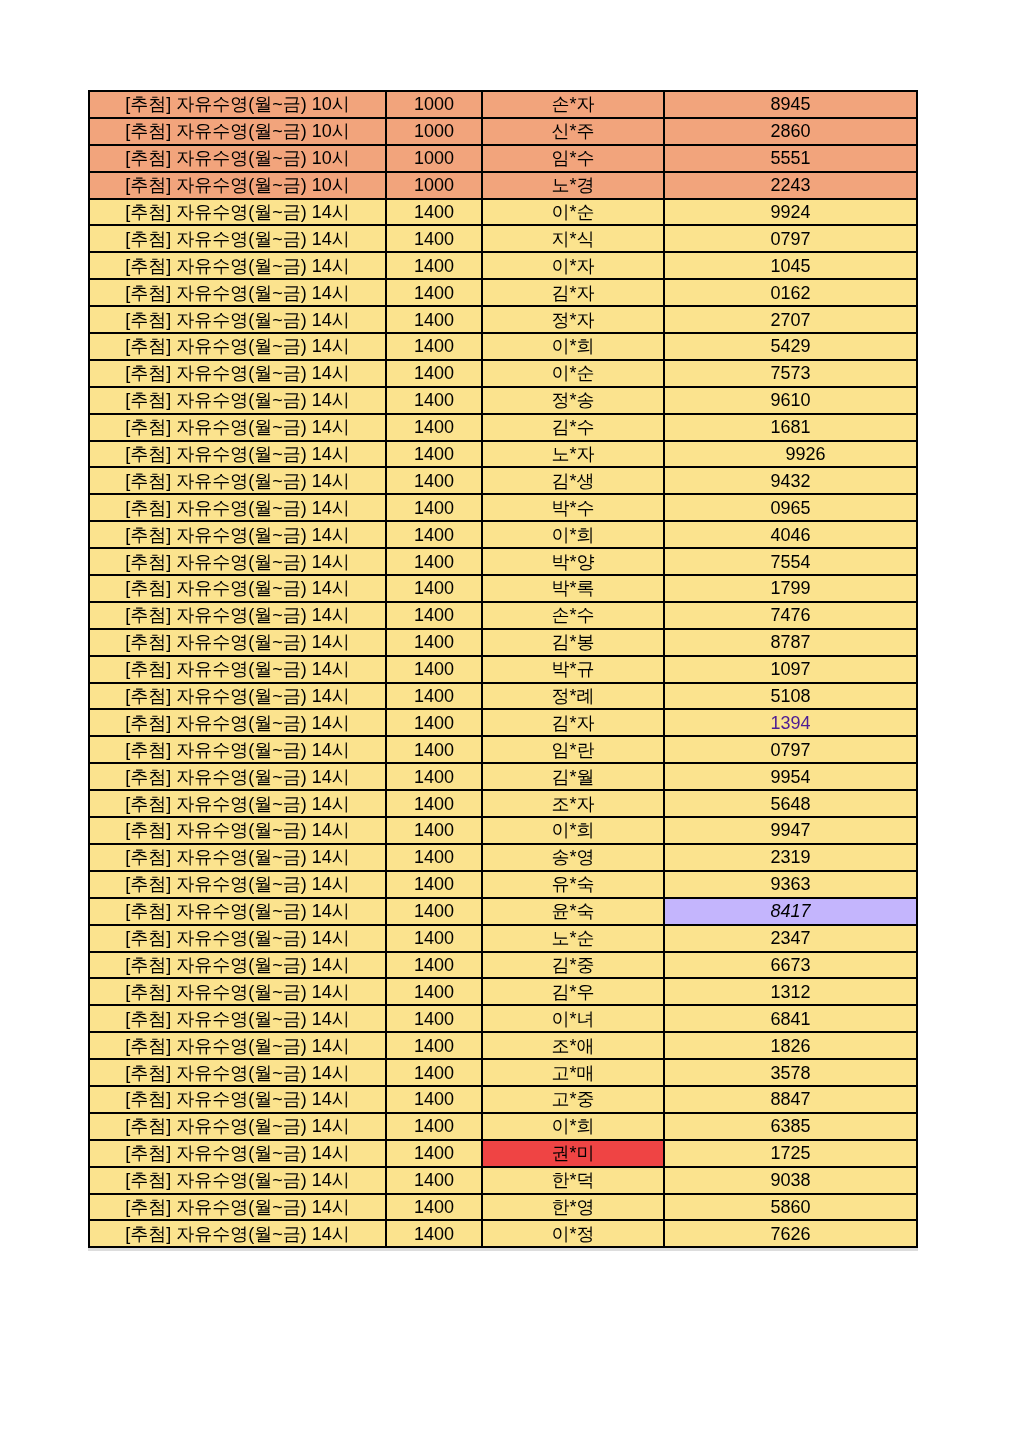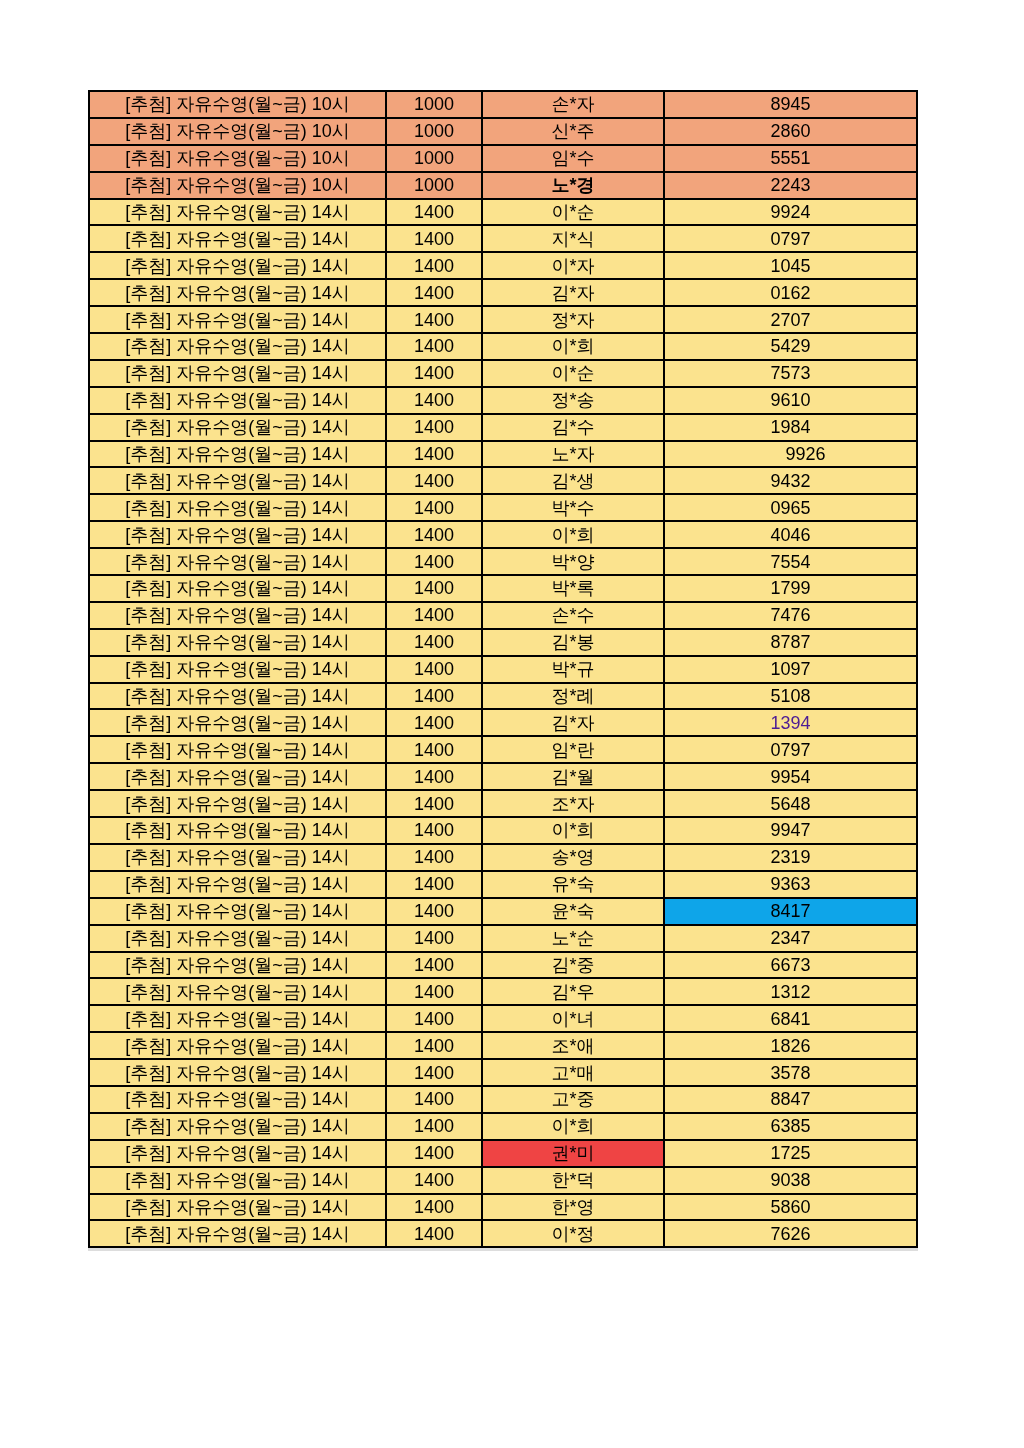--- a/index.html
+++ b/index.html
@@ -71,21 +71,21 @@
           </tr>
           <tr>
             <td style="background-color: rgb(242, 164, 124); color: rgb(0, 0, 0);">[추첨] 자유수영(월~금) 10시</td>
             <td style="background-color: rgb(242, 164, 124); color: rgb(0, 0, 0);">1000</td>
             <td style="background-color: rgb(242, 164, 124); color: rgb(0, 0, 0);">임*수</td>
             <td style="background-color: rgb(242, 164, 124); color: rgb(0, 0, 0);">5551</td>
           </tr>
           <tr>
             <td style="background-color: rgb(242, 164, 124); color: rgb(0, 0, 0);">[추첨] 자유수영(월~금) 10시</td>
             <td style="background-color: rgb(242, 164, 124); color: rgb(0, 0, 0);">1000</td>
-            <td style="background-color: rgb(242, 164, 124); color: rgb(0, 0, 0); font-weight: bold;">노*경</td>
+            <td style="background-color: rgb(242, 164, 124); color: rgb(0, 0, 0);">노*경</td>
             <td style="background-color: rgb(242, 164, 124); color: rgb(0, 0, 0);">2243</td>
           </tr>
           <tr>
             <td style="background-color: rgb(251, 227, 142); color: rgb(0, 0, 0);">[추첨] 자유수영(월~금) 14시</td>
             <td style="background-color: rgb(251, 227, 142); color: rgb(0, 0, 0);">1400</td>
             <td style="background-color: rgb(251, 227, 142); color: rgb(0, 0, 0);">이*순</td>
             <td style="background-color: rgb(251, 227, 142); color: rgb(0, 0, 0);">9924</td>
           </tr>
           <tr>
             <td style="background-color: rgb(251, 227, 142); color: rgb(0, 0, 0);">[추첨] 자유수영(월~금) 14시</td>
@@ -126,21 +126,21 @@
           <tr>
             <td style="background-color: rgb(251, 227, 142); color: rgb(0, 0, 0);">[추첨] 자유수영(월~금) 14시</td>
             <td style="background-color: rgb(251, 227, 142); color: rgb(0, 0, 0);">1400</td>
             <td style="background-color: rgb(251, 227, 142); color: rgb(0, 0, 0);">정*송</td>
             <td style="background-color: rgb(251, 227, 142); color: rgb(0, 0, 0);">9610</td>
           </tr>
           <tr>
             <td style="background-color: rgb(251, 227, 142); color: rgb(0, 0, 0);">[추첨] 자유수영(월~금) 14시</td>
             <td style="background-color: rgb(251, 227, 142); color: rgb(0, 0, 0);">1400</td>
             <td style="background-color: rgb(251, 227, 142); color: rgb(0, 0, 0);">김*수</td>
-            <td style="background-color: rgb(251, 227, 142); color: rgb(0, 0, 0);">1984</td>
+            <td style="background-color: rgb(251, 227, 142); color: rgb(0, 0, 0);">1681</td>
           </tr>
           <tr>
             <td style="background-color: rgb(251, 227, 142); color: rgb(0, 0, 0);">[추첨] 자유수영(월~금) 14시</td>
             <td style="background-color: rgb(251, 227, 142); color: rgb(0, 0, 0);">1400</td>
             <td style="background-color: rgb(251, 227, 142); color: rgb(0, 0, 0);">노*자</td>
             <td style="background-color: rgb(251, 227, 142); color: rgb(0, 0, 0); padding-left: 34px;">9926</td>
           </tr>
           <tr>
             <td style="background-color: rgb(251, 227, 142); color: rgb(0, 0, 0);">[추첨] 자유수영(월~금) 14시</td>
             <td style="background-color: rgb(251, 227, 142); color: rgb(0, 0, 0);">1400</td>
@@ -234,21 +234,21 @@
           <tr>
             <td style="background-color: rgb(251, 227, 142); color: rgb(0, 0, 0);">[추첨] 자유수영(월~금) 14시</td>
             <td style="background-color: rgb(251, 227, 142); color: rgb(0, 0, 0);">1400</td>
             <td style="background-color: rgb(251, 227, 142); color: rgb(0, 0, 0);">유*숙</td>
             <td style="background-color: rgb(251, 227, 142); color: rgb(0, 0, 0);">9363</td>
           </tr>
           <tr>
             <td style="background-color: rgb(251, 227, 142); color: rgb(0, 0, 0);">[추첨] 자유수영(월~금) 14시</td>
             <td style="background-color: rgb(251, 227, 142); color: rgb(0, 0, 0);">1400</td>
             <td style="background-color: rgb(251, 227, 142); color: rgb(0, 0, 0);">윤*숙</td>
-            <td style="background-color: #0ea5e9; color: rgb(0, 0, 0);">8417</td>
+            <td style="background-color: #c4b5fd; color: rgb(0, 0, 0); font-style: italic;">8417</td>
           </tr>
           <tr>
             <td style="background-color: rgb(251, 227, 142); color: rgb(0, 0, 0);">[추첨] 자유수영(월~금) 14시</td>
             <td style="background-color: rgb(251, 227, 142); color: rgb(0, 0, 0);">1400</td>
             <td style="background-color: rgb(251, 227, 142); color: rgb(0, 0, 0);">노*순</td>
             <td style="background-color: rgb(251, 227, 142); color: rgb(0, 0, 0);">2347</td>
           </tr>
           <tr>
             <td style="background-color: rgb(251, 227, 142); color: rgb(0, 0, 0);">[추첨] 자유수영(월~금) 14시</td>
             <td style="background-color: rgb(251, 227, 142); color: rgb(0, 0, 0);">1400</td>

